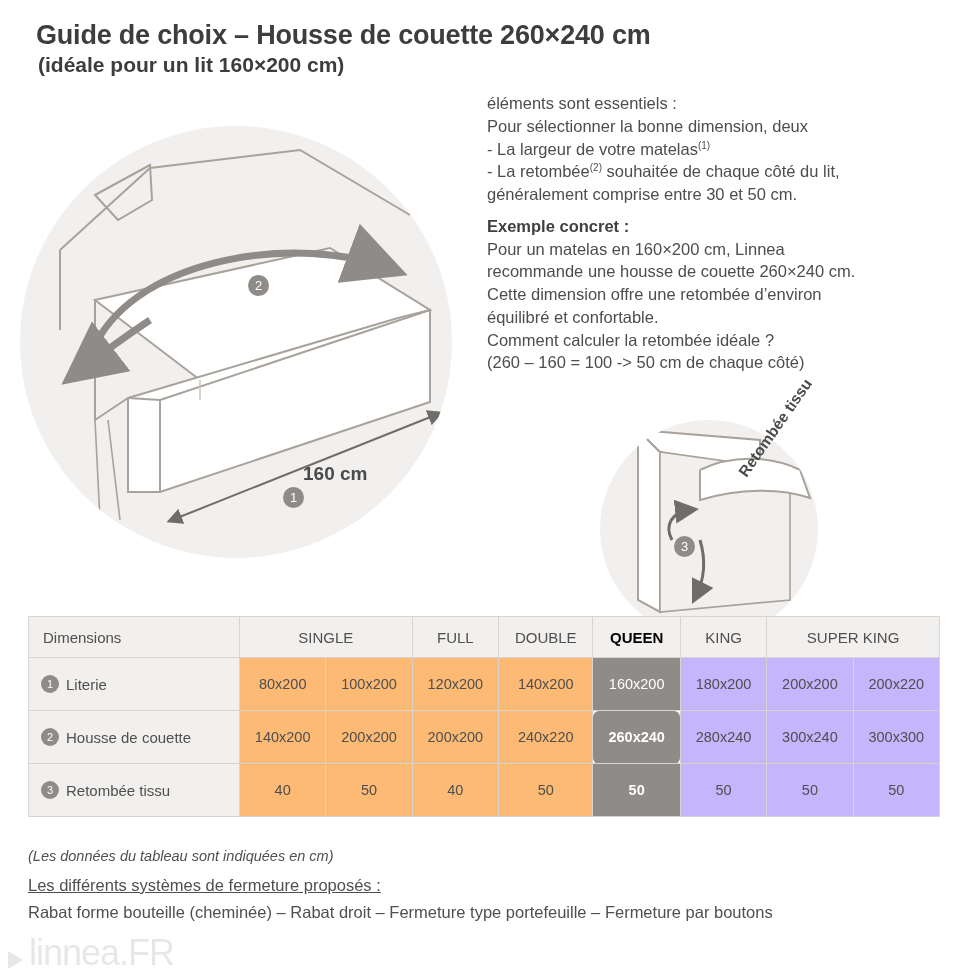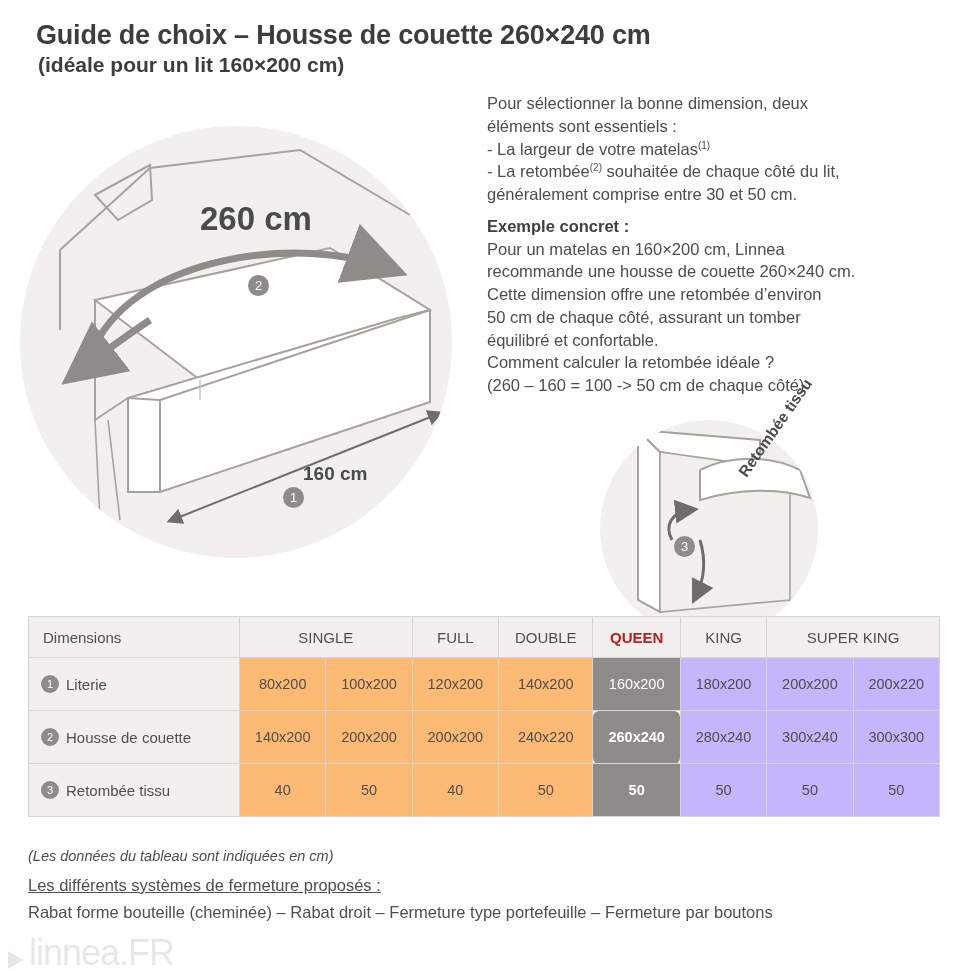--- a/index.html
+++ b/index.html
@@ -155,21 +155,21 @@
     height: 40px;
     background: #f2f0ee;
     font-size: 15px;
     color: #4f4f4f;
   }
   table.dim thead th.first {
     text-align: left;
     padding-left: 14px;
     width: 192px;
   }
-  table.dim thead th.queen { font-weight: bold; color: #b91c1c; }
+  table.dim thead th.queen { font-weight: bold; color: #000000; }
   table.dim tbody td.rowhead {
     text-align: left;
     padding-left: 12px;
     background: #f2f0ee;
     font-size: 15px;
     position: relative;
   }
   .rowhead-inner {
     display: flex;
     align-items: center;
@@ -252,31 +252,30 @@
 <body>
 
 <div class="page">
 
   <div class="title-block">
     <div class="title-main">Guide de choix – Housse de couette 260×240 cm</div>
     <div class="title-sub">(idéale pour un lit 160×200 cm)</div>
   </div>
 
   <div class="text-col">
+    <p>éléments sont essentiels :</p>
     <p>Pour sélectionner la bonne dimension, deux</p>
-    <p>éléments sont essentiels :</p>
     <p><span>- La largeur de votre matelas</span><sup>(1)</sup></p>
     <p><span>- La retombée</span><sup>(2)</sup><span> souhaitée de chaque côté du lit,</span></p>
     <p>généralement comprise entre 30 et 50 cm.</p>
     <div class="gap"></div>
     <p class="strong">Exemple concret :</p>
     <p>Pour un matelas en 160×200 cm, Linnea</p>
     <p>recommande une housse de couette 260×240 cm.</p>
     <p>Cette dimension offre une retombée d’environ</p>
-    <p>50 cm de chaque côté, assurant un tomber</p>
     <p>équilibré et confortable.</p>
     <p>Comment calculer la retombée idéale ?</p>
     <p>(260 – 160 = 100  -&gt; 50 cm de chaque côté)</p>
   </div>
 
   <div class="circle-big"></div>
   <div class="circle-small"></div>
 
   <svg class="svg-layer" viewBox="0 0 970 971">
     <defs>
@@ -326,21 +325,20 @@
       <path d="M638,430 L638,600 L660,612 L660,452 Z" fill="#ffffff" stroke="#a8a29c" stroke-width="2"></path>
       <path d="M638,430 L760,440 L760,470 L660,452 Z" fill="#ffffff" stroke="#a8a29c" stroke-width="2"></path>
       <path d="M660,452 L660,612 L790,600 L790,470 Z" fill="#f2f0ee" stroke="#a8a29c" stroke-width="1.6"></path>
       <path d="M700,470 C730,455 770,455 800,470" fill="#ffffff" stroke="#a8a29c" stroke-width="2"></path>
       <path d="M700,470 L700,500 C740,488 780,488 810,498 L800,470" fill="#ffffff" stroke="#a8a29c" stroke-width="2"></path>
       <path d="M672,540 C664,525 672,512 690,510" fill="none" stroke="#6f6c69" stroke-width="3" marker-end="url(#arrowDark)"></path>
       <path d="M700,540 C706,560 704,580 696,596" fill="none" stroke="#6f6c69" stroke-width="3" marker-end="url(#arrowDark)"></path>
     </g>
   </svg>
 
-  <div class="measure-label label-260">260 cm</div>
   <div class="measure-label label-160">160 cm</div>
   <div class="label-retombee">Retombée tissu</div>
 
   <div class="badge badge-2-illus">2</div>
   <div class="badge badge-1-illus">1</div>
   <div class="badge badge-3-illus">3</div>
 
   <div class="table-wrap">
     <table class="dim">
       <thead>

